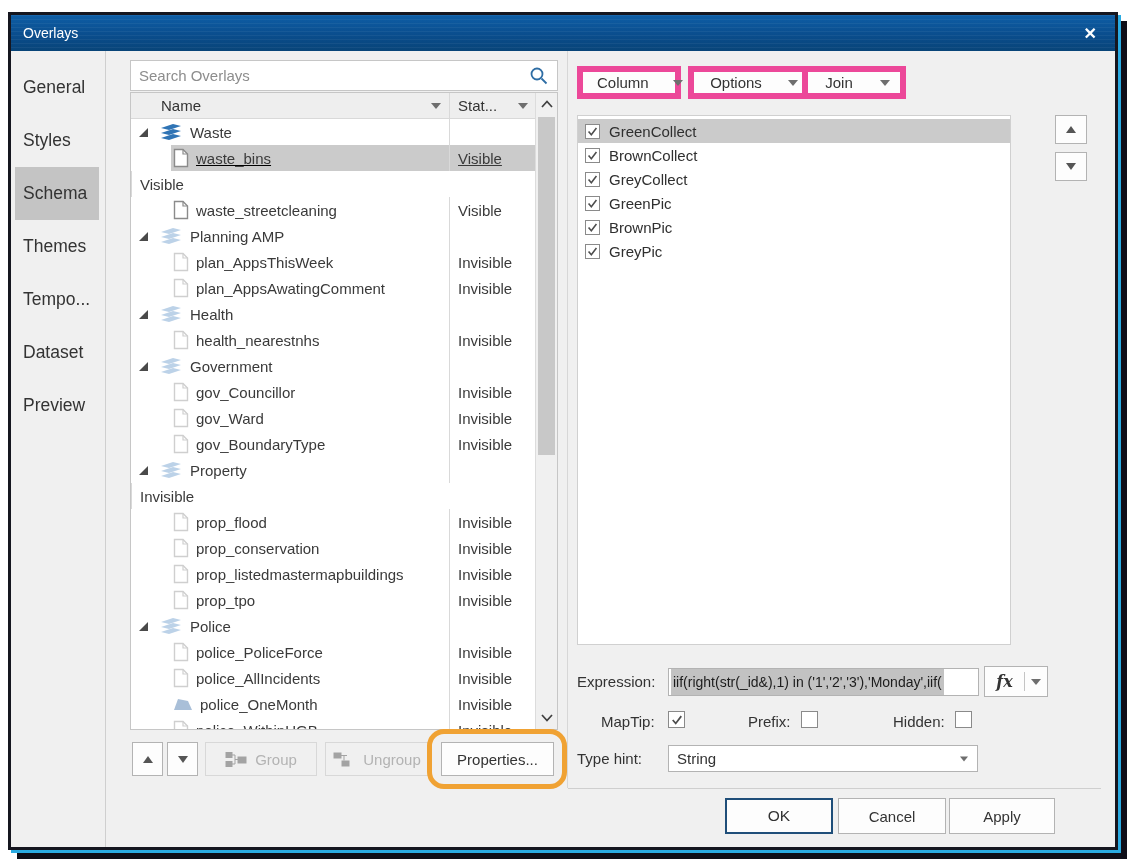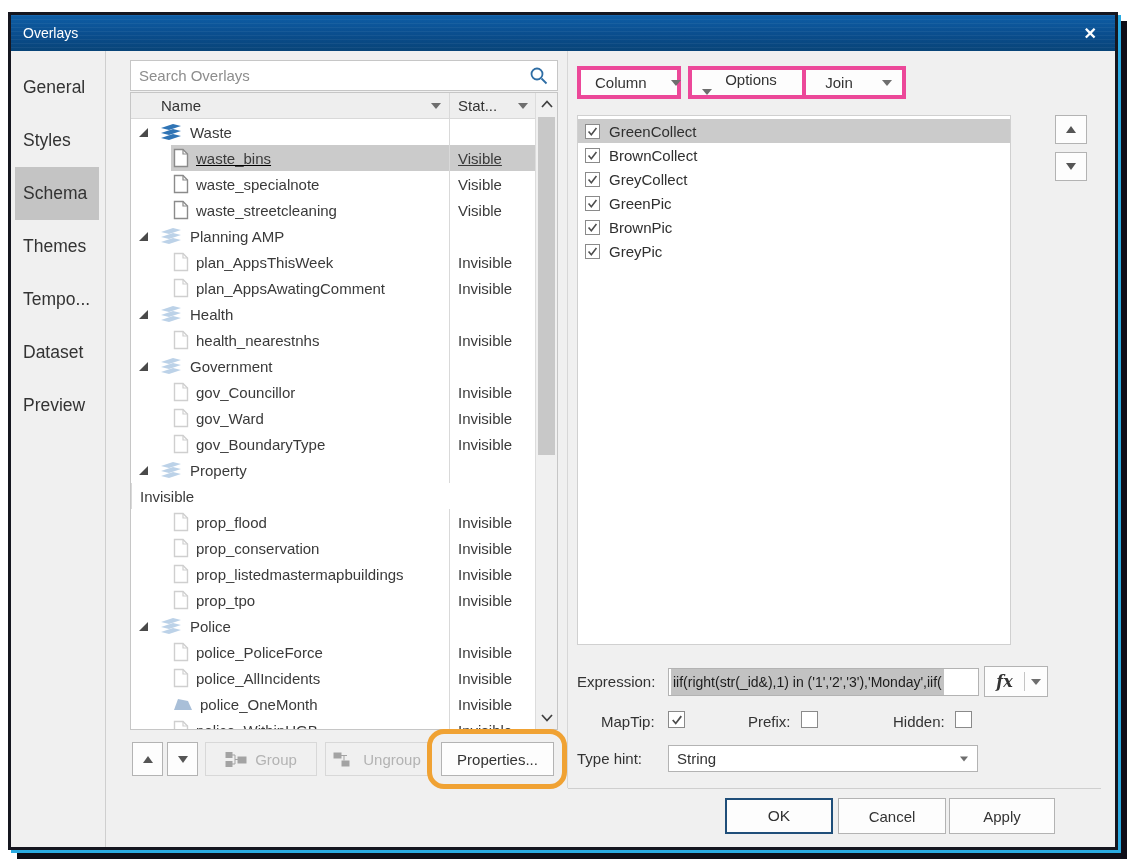--- a/index.html
+++ b/index.html
@@ -55,21 +55,21 @@
   .mv-dn { position:absolute; left:156px; top:691px; width:31px; height:34px; }
   .grp   { position:absolute; left:194px; top:691px; width:112px; height:34px; gap:8px; }
   .ungrp { position:absolute; left:314px; top:691px; width:104px; height:34px; gap:8px; }
   .props { position:absolute; left:430px; top:691px; width:113px; height:34px; }
   .ring  { position:absolute; left:416px; top:678px; width:140px; height:60px; border:5px solid #f0a233; border-radius:17px; pointer-events:none; }
 
   
   .vsep { position:absolute; left:556px; top:0; width:1px; height:737px; background:#d7d7d7; }
   .hsep { position:absolute; left:557px; top:737px; width:533px; height:1px; background:#cfcfcf; }
 
-  .dd { position:absolute; top:15px; height:33px; display:flex; align-items:stretch; background:#fdfdfd; border:4px solid #ec4899; cursor:pointer; }
+  .dd { position:absolute; top:15px; height:33px; display:flex; align-items:stretch; background:#fdfdfd; border:6px solid #ec4899; cursor:pointer; }
   .dd .lab { display:flex; align-items:center; padding:0 14px; font-size:15px; color:#333; flex:1; justify-content:center; }
   .dd .arr { display:flex; align-items:center; padding:0 10px; }
   .dd .sep { width:1px; background:#c4c4c4; margin:4px 0; }
   .tri-dd { width:0;height:0;border-left:5px solid transparent;border-right:5px solid transparent;border-top:6px solid #6e6e6e; }
 
   .collist { position:absolute; left:566px; top:64px; width:434px; height:530px; background:#fff; border:1px solid #d0d0d0; padding-top:3px; }
   .citem { height:24px; display:flex; align-items:center; gap:9px; padding-left:7px; cursor:pointer; }
   .citem.sel { background:#cbcbcb; }
   .citem .clabel { font-size:15px; color:#2f2f2f; }
   .cb { width:15px; height:15px; background:#fff; border:1px solid #8a8a8a; display:flex; align-items:center; justify-content:center; flex:none; }
@@ -164,32 +164,20 @@
                     <path d="M1.5 1.5 H10 L14.5 6 V18.5 H1.5 Z" fill="#fff" stroke="currentColor" stroke-width="1.4"></path>
                     <path d="M10 1.5 V6 H14.5" fill="none" stroke="currentColor" stroke-width="1.2"></path>
                   </svg>
                 </span>
                 <span class="tlabel">waste_bins</span>
               </span>
             </div>
             <div class="tstat">Visible</div>
           </div>
           <div class="trow">
-            <div class="tname">
-              <span class="spacer"></span>
-              <span class="hl">
-                <span class="icn c-doc">
-                  <svg width="16" height="20" viewBox="0 0 16 20">
-                    <path d="M1.5 1.5 H10 L14.5 6 V18.5 H1.5 Z" fill="#fff" stroke="currentColor" stroke-width="1.4"></path>
-                    <path d="M10 1.5 V6 H14.5" fill="none" stroke="currentColor" stroke-width="1.2"></path>
-                  </svg>
-                </span>
-                <span class="tlabel">waste_specialnote</span>
-              </span>
-            </div>
             <div class="tstat">Visible</div>
           </div>
           <div class="trow">
             <div class="tname">
               <span class="spacer"></span>
               <span class="hl">
                 <span class="icn c-doc">
                   <svg width="16" height="20" viewBox="0 0 16 20">
                     <path d="M1.5 1.5 H10 L14.5 6 V18.5 H1.5 Z" fill="#fff" stroke="currentColor" stroke-width="1.4"></path>
                     <path d="M10 1.5 V6 H14.5" fill="none" stroke="currentColor" stroke-width="1.2"></path>
@@ -563,21 +551,21 @@
     <div class="vsep"></div>
     <div class="hsep"></div>
 
     <div class="dd" style="left:566px;width:104px;">
       <span class="lab">Column</span>
       <span class="sep"></span>
       <span class="arr">
           <span class="tri-dd"></span>
         </span>
     </div>
-    <div class="dd" style="left:677px;width:126px;flex-direction:column;">
+    <div class="dd" style="left:677px;width:126px;">
       <span class="lab">Options</span>
       <span class="arr">
           <span class="tri-dd"></span>
         </span>
     </div>
     <div class="dd" style="left:791px;width:104px;">
       <span class="lab">Join</span>
       <span class="arr">
           <span class="tri-dd"></span>
         </span>

